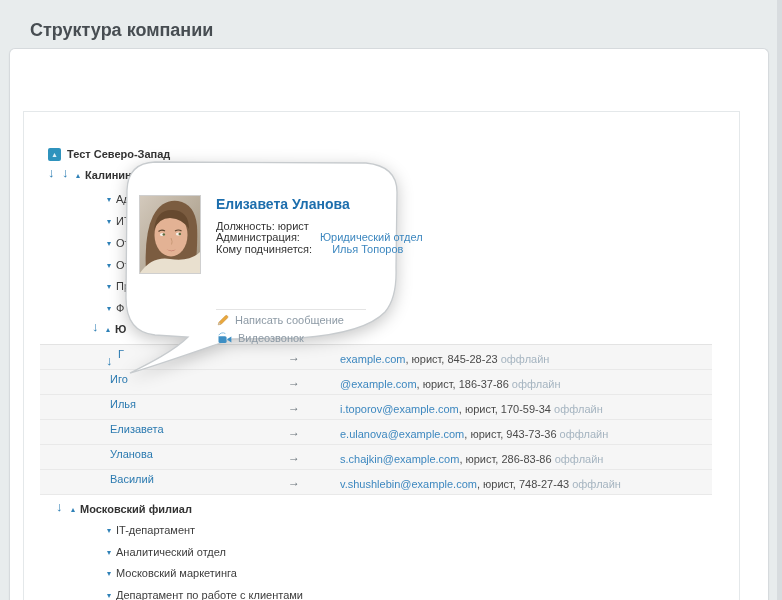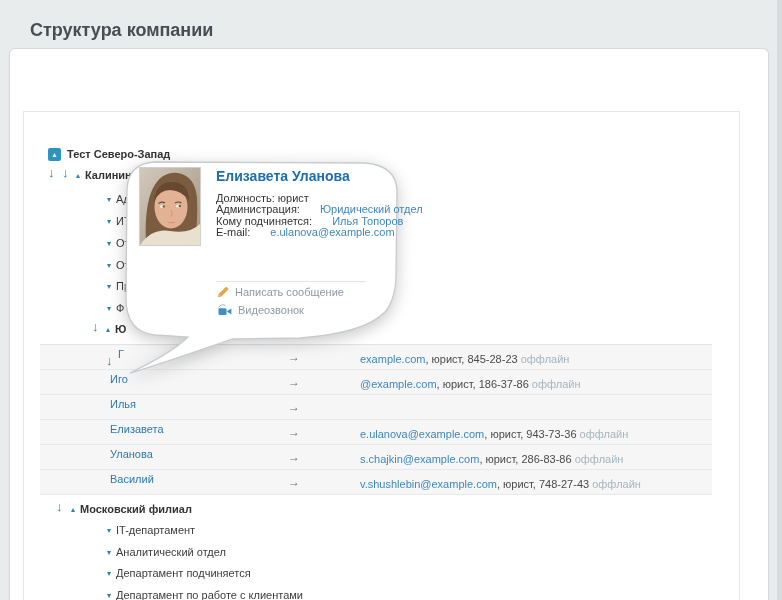--- a/index.html
+++ b/index.html
@@ -23,28 +23,28 @@
         color:#dff0f7;font-size:8px;line-height:13px;text-align:center;margin-right:6px;flex:0 0 13px;}
   .sort{position:absolute;color:#2d7eb3;font-size:13px;line-height:14px;cursor:pointer;}
 
   
   .band{position:absolute;left:16px;top:232px;width:672px;height:150px;background:#f6f6f6;
         border-top:1px solid #e3e3e3;box-sizing:border-box;}
   .erow{position:absolute;left:0;width:100%;height:25px;border-bottom:1px solid #e9e9e9;
         font-size:11px;box-sizing:border-box;}
   .ename{position:absolute;left:70px;top:3px;color:#2b7ab0;text-decoration:none;cursor:pointer;}
   .erow-arrow{position:absolute;left:248px;top:5px;color:#667077;font-size:12px;}
-  .einfo{position:absolute;left:320px;top:8px;color:#4a4a4a;white-space:nowrap;}
+  .einfo{position:absolute;left:300px;top:8px;color:#4a4a4a;white-space:nowrap;}
   .einfo a{color:#3c87bf;text-decoration:none;cursor:pointer;}
   .estatus{color:#a5b4c0;}
   .band-sort{position:absolute;left:66px;top:9px;}
 
   
   .bubble-svg{position:absolute;left:113px;top:148px;z-index:5;filter:drop-shadow(0 4px 8px rgba(0,0,0,.22));}
-  .bubble{position:absolute;left:113px;top:132px;width:300px;height:240px;z-index:6;font-size:11px;color:#333;}
+  .bubble{position:absolute;left:113px;top:160px;width:300px;height:240px;z-index:6;font-size:11px;color:#333;}
   .photo{position:absolute;left:26px;top:35px;width:60px;height:77px;border:1px solid #cfcfcf;
          background:#cbc1b4;cursor:pointer;}
   .pname{position:absolute;left:103px;top:36px;font-size:14px;font-weight:bold;color:#1d6ead;
          text-decoration:none;cursor:pointer;}
   .pfields{position:absolute;left:103px;top:61px;line-height:11.4px;white-space:nowrap;}
   .pf-link{color:#3c87bf;cursor:pointer;padding-left:17px;}
   .pdivider{position:absolute;left:103px;top:149px;width:150px;height:1px;background:#e4e4e4;}
   .paction{position:absolute;left:104px;display:flex;align-items:center;gap:6px;color:#8d9aa5;
            cursor:pointer;white-space:nowrap;}
   .paction .alabel{line-height:14px;text-align:center;}
@@ -113,20 +113,21 @@
 
         <div class="erow" style="top:25px">
           <a class="ename">Иго</a>
           <span class="erow-arrow">→</span>
           <span class="einfo"><a>@example.com</a><span>, юрист, 186-37-86 </span><span class="estatus">оффлайн</span></span>
         </div>
 
         <div class="erow" style="top:50px">
           <a class="ename">Илья</a>
           <span class="erow-arrow">→</span>
+          <span class="einfo"><a>i.toporov@example.com</a><span>, юрист, 170-59-34 </span><span class="estatus">оффлайн</span></span>
         </div>
 
         <div class="erow" style="top:75px">
           <a class="ename">Елизавета</a>
           <span class="erow-arrow">→</span>
           <span class="einfo"><a>e.ulanova@example.com</a><span>, юрист, 943-73-36 </span><span class="estatus">оффлайн</span></span>
         </div>
 
         <div class="erow" style="top:100px">
           <a class="ename">Уланова</a>
@@ -149,21 +150,21 @@
       <div class="trow" style="left:83px;top:411px">
         <span class="mk">▾</span>
         <span class="tlabel">IT-департамент</span>
       </div>
       <div class="trow" style="left:83px;top:433px">
         <span class="mk">▾</span>
         <span class="tlabel">Аналитический отдел</span>
       </div>
       <div class="trow" style="left:83px;top:454px">
         <span class="mk">▾</span>
-        <span class="tlabel">Департамент подчиняется</span>
+        <span class="tlabel">Московский маркетинга</span>
       </div>
       <div class="trow" style="left:83px;top:476px">
         <span class="mk">▾</span>
         <span class="tlabel">Департамент по работе с клиентами</span>
       </div>
 
     </div>
   </div>
 
   <svg class="bubble-svg" width="300" height="240" viewBox="0 0 300 240">
@@ -192,21 +193,20 @@
         <path d="M31 42 q2 4 0.5 6.5" stroke="#c99a77" stroke-width="1" fill="none"></path>
         <path d="M26.5 53 q4.5 3.2 9.5 0.3 q-4.5 4.2 -9.5 -0.3" fill="#bc6a5f"></path>
         <path d="M0 77 Q12 60 30 63 Q50 66 60 56 L60 77 Z" fill="#e9e0cf"></path>
       </svg>
     </div>
     <a class="pname">Елизавета Уланова</a>
     <div class="pfields">
       <div><span>Должность: </span><span>юрист</span></div>
       <div><span>Администрация: </span><span class="pf-link">Юридический отдел</span></div>
       <div><span>Кому подчиняется: </span><span class="pf-link">Илья Топоров</span></div>
-      <div><span>E-mail: </span><span class="pf-link">e.ulanova@example.com</span></div>
     </div>
     <div class="pdivider"></div>
     <div class="paction" style="top:153px">
       <svg width="12" height="12" viewBox="0 0 12 12">
         <path d="M1.2 10.8 L2 8.2 L8.3 1.9 C8.9 1.3 9.9 1.4 10.4 1.9 C10.9 2.4 11 3.4 10.4 4 L4.1 10.3 Z" fill="#e9a83c" stroke="#c9882b" stroke-width="0.6"></path>
         <path d="M1.2 10.8 L2 8.2 L4.1 10.3 Z" fill="#c6c6c6"></path>
       </svg>
       <span class="alabel">Написать сообщение</span>
     </div>
     <div class="paction" style="top:171px">

